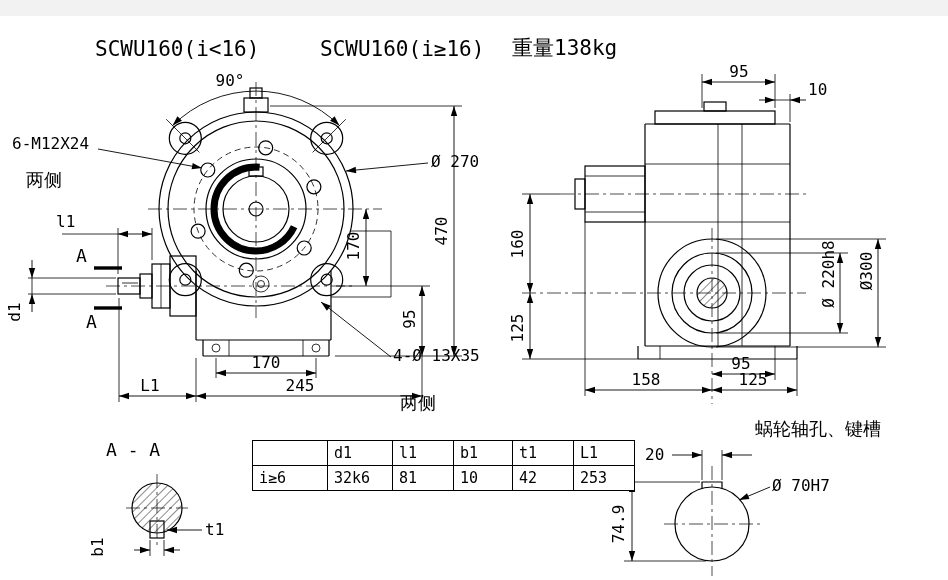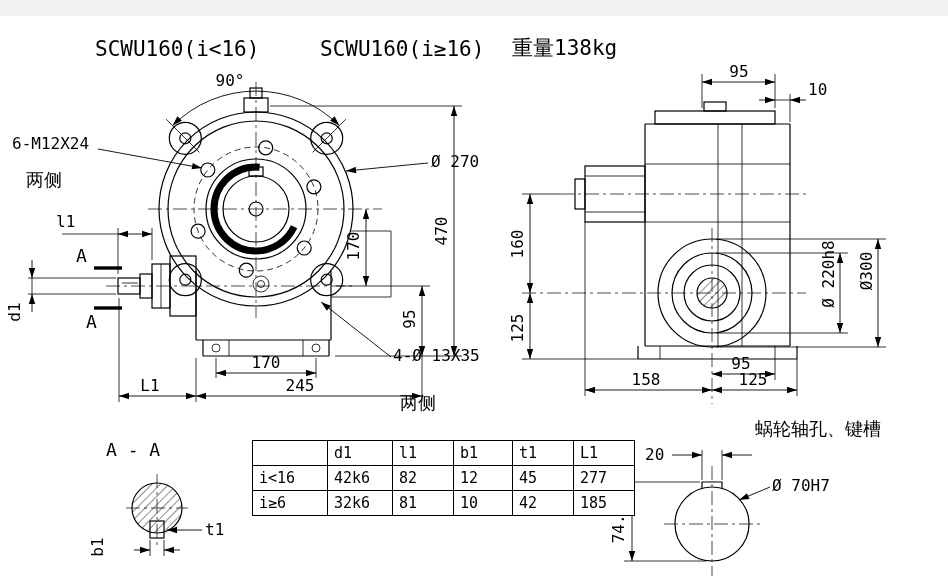--- a/index.html
+++ b/index.html
@@ -288,30 +288,22 @@
   <tbody>
         <tr>
     <th style="width:62px"></th>
     <th style="width:52px">d1</th>
     <th style="width:48px">l1</th>
     <th style="width:46px">b1</th>
     <th style="width:48px">t1</th>
     <th style="width:48px">L1</th>
   </tr>
   <tr>
-    <td>i&lt;16</td>
-    <td>42k6</td>
-    <td>82</td>
-    <td>12</td>
-    <td>45</td>
-    <td>277</td>
-  </tr>
-  <tr>
     <td>i≥6</td>
     <td>32k6</td>
     <td>81</td>
     <td>10</td>
     <td>42</td>
-    <td>185</td>
+    <td>253</td>
   </tr>
 </tbody>
     </table>
 </div>
 
 </body></html>

